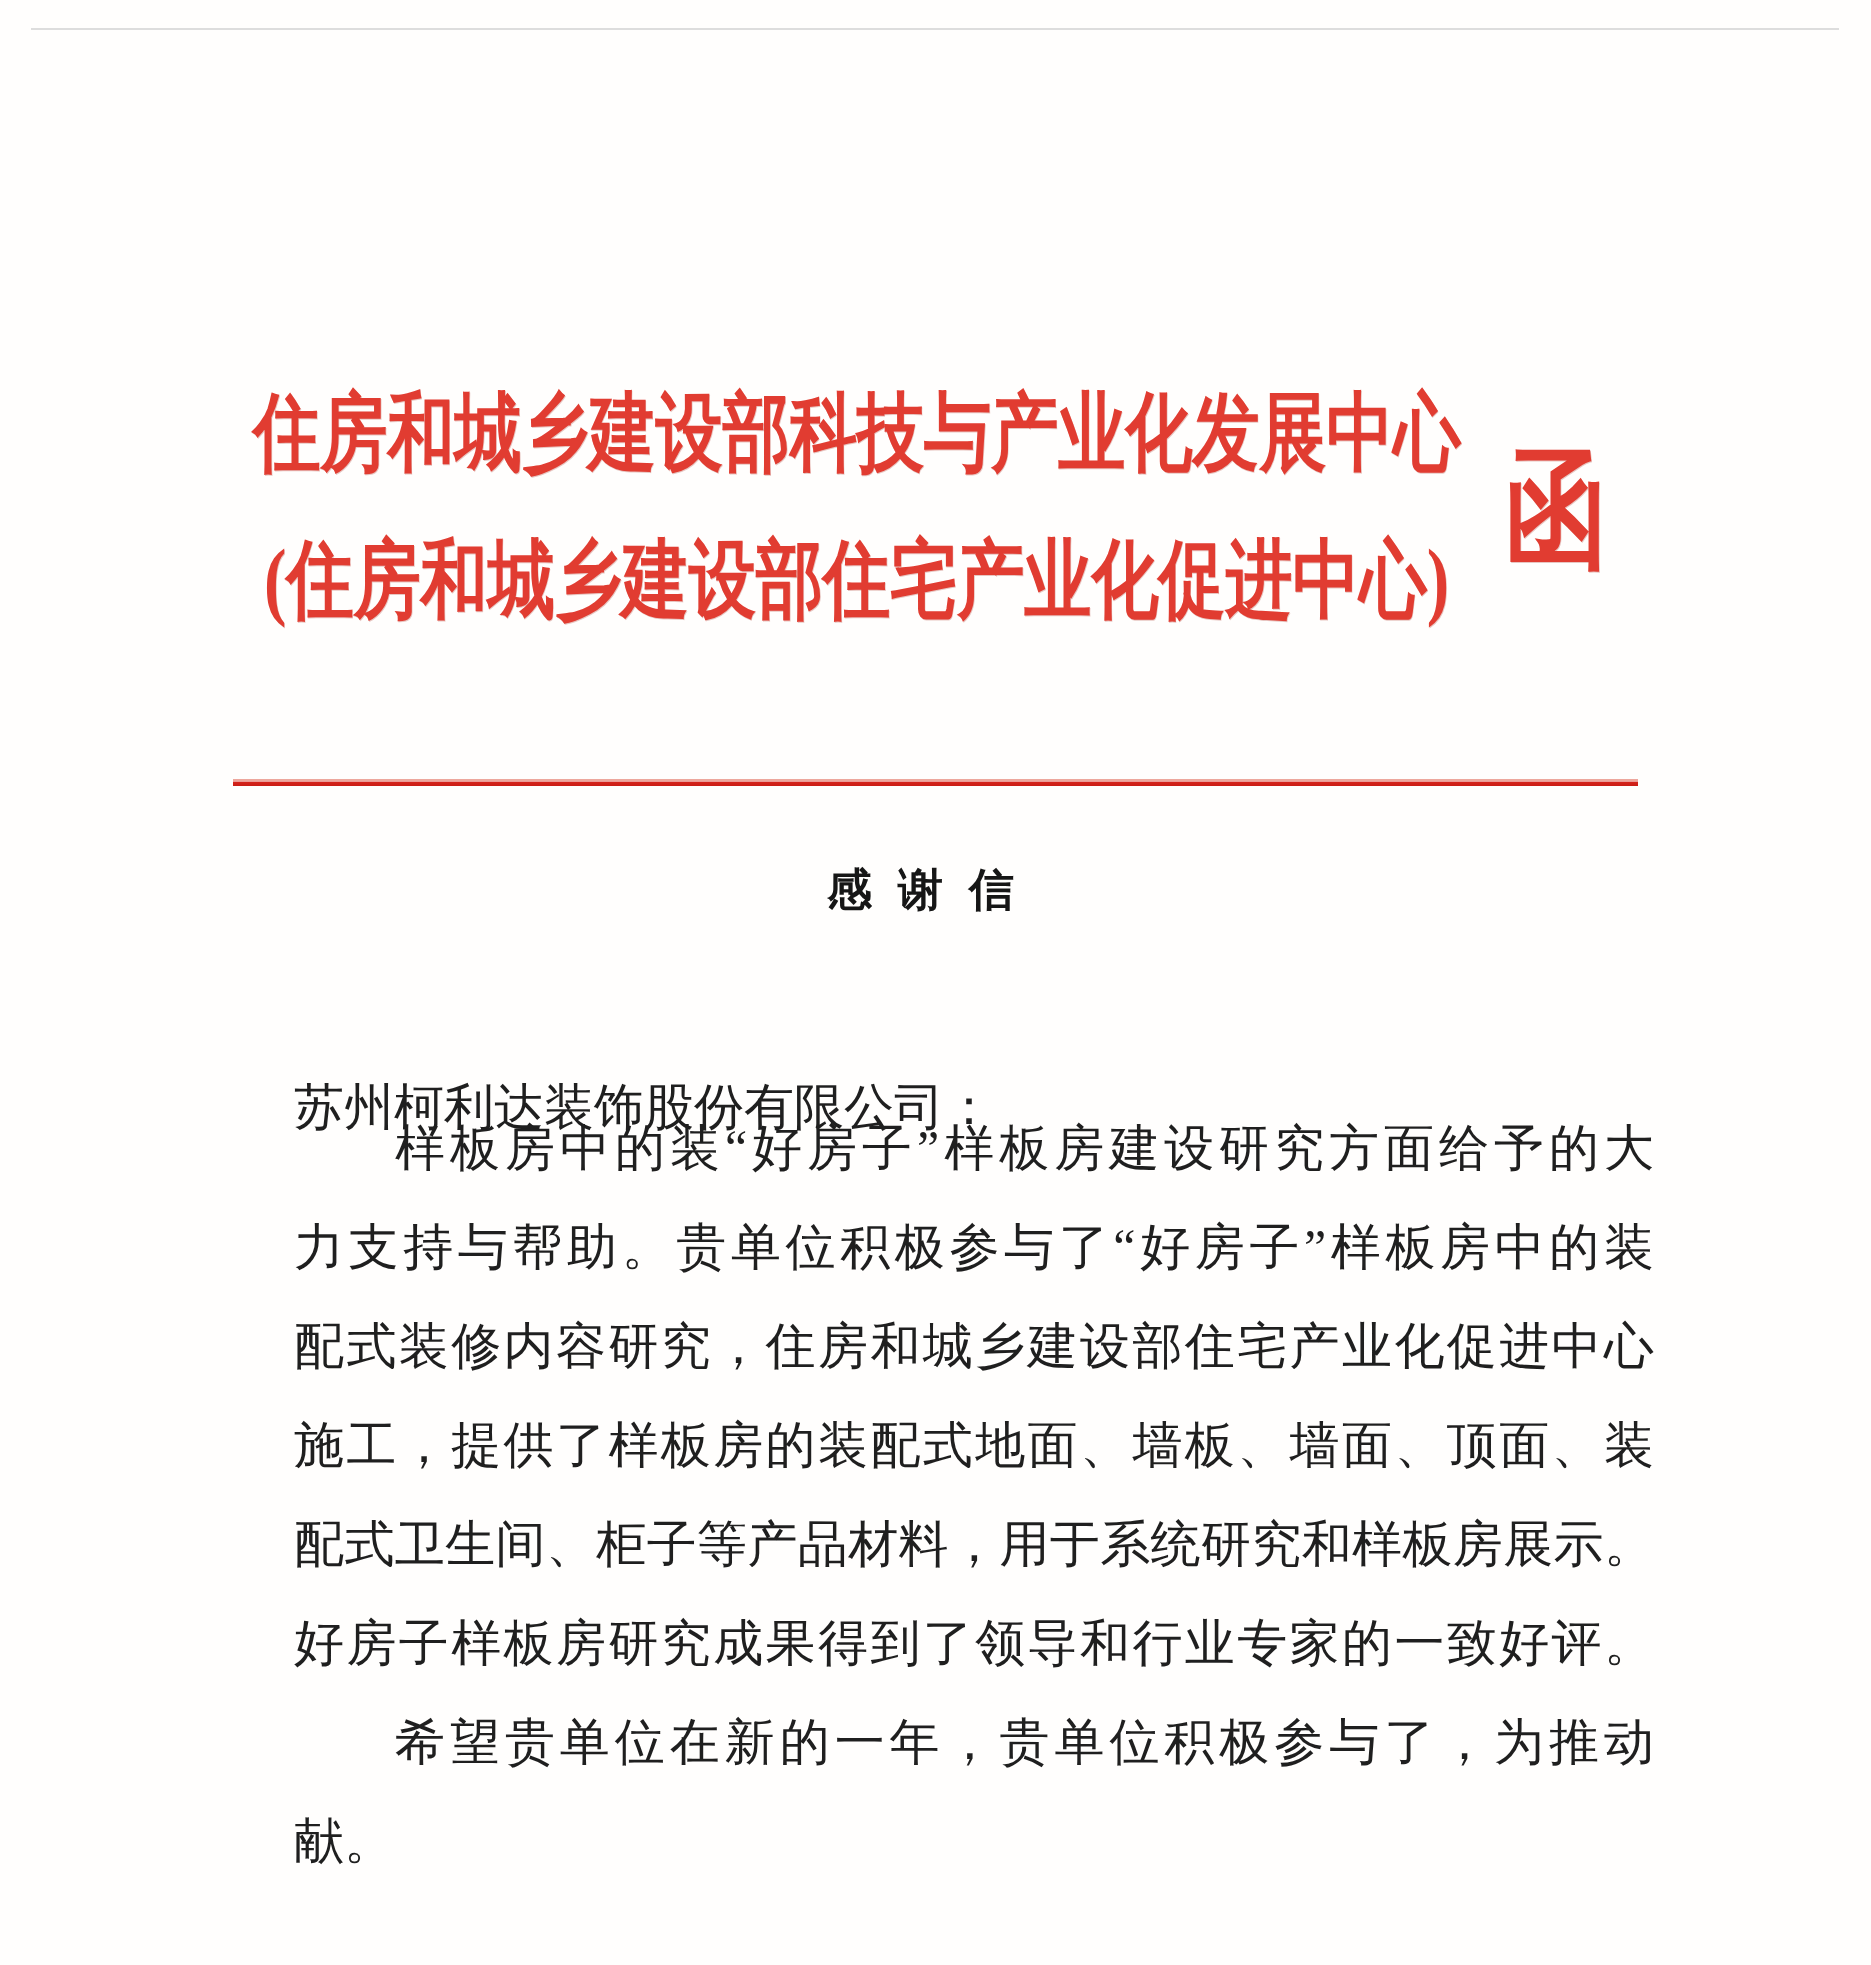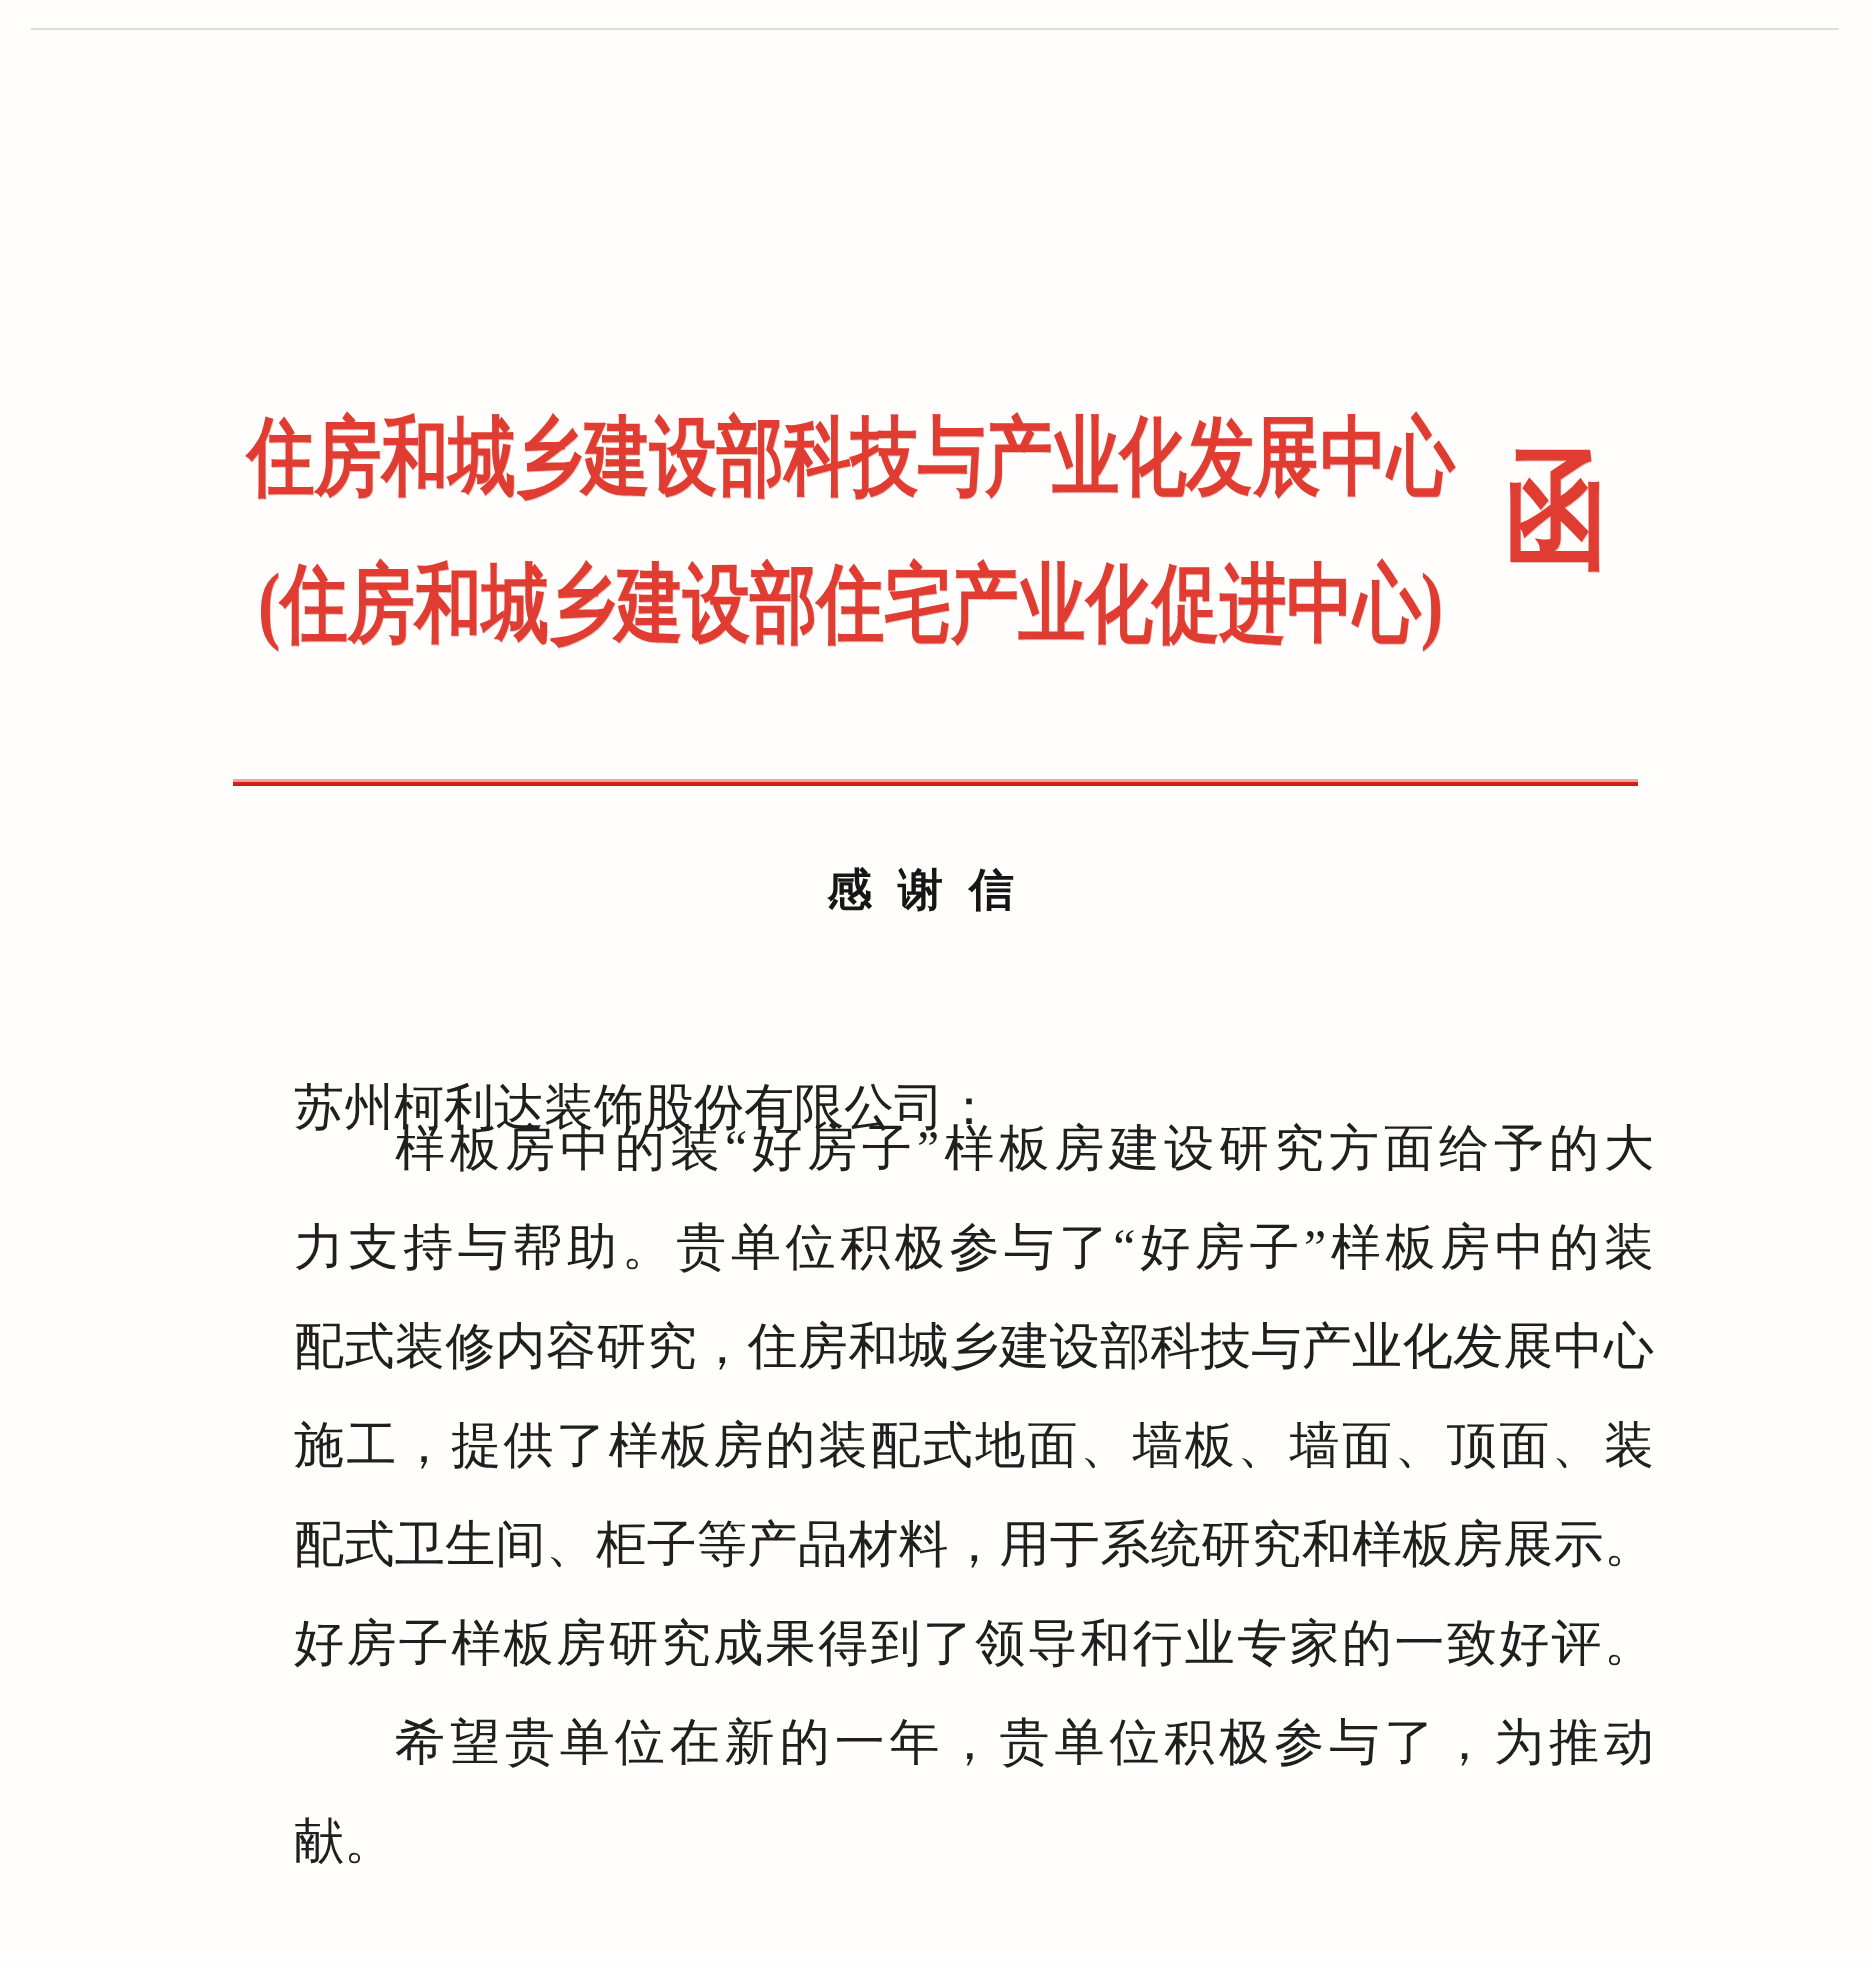--- a/index.html
+++ b/index.html
@@ -14,28 +14,27 @@
 
   
   .scan-line {
     position: absolute; left: 31px; top: 28px;
     width: 1808px; height: 2px;
     background: #d2d2d2; opacity: .75;
   }
 
   
   .org-line {
-    position: absolute; left: 6px; width: 1690px;
+    position: absolute; left: 12px; width: 1690px;
     display: flex; justify-content: center;
     color: #e13c31;
     font-weight: bold;
     font-size: 86px; line-height: 102px;
     white-space: nowrap;
     text-shadow: 0.8px 0.8px 0 rgba(160,30,20,.25);
-    margin-top: 24px;
   }
   .org-line > span { display: inline-block; transform: scaleX(0.78); transform-origin: center; }
   .org-line-1 { top: 382px; }
   .org-line-2 { top: 529px; }
 
   .doc-type {
     position: absolute; left: 1489px; top: 443px;
     width: 134px; height: 134px;
     color: #e13c31; font-weight: bold;
     font-size: 130px; line-height: 134px;
@@ -92,21 +91,21 @@
 
   <div class="red-rule"></div>
 
   <div class="letter-title">感谢信</div>
 
   <div class="recipient">苏州柯利达装饰股份有限公司：</div>
 
   <div class="body-lines">
     <div class="bline j ind">样板房中的装“好房子”样板房建设研究方面给予的大</div>
     <div class="bline j">力支持与帮助。贵单位积极参与了“好房子”样板房中的装</div>
-    <div class="bline j">配式装修内容研究，住房和城乡建设部科技与产业化发展中心</div>
+    <div class="bline j">配式装修内容研究，住房和城乡建设部住宅产业化促进中心</div>
     <div class="bline j">施工，提供了样板房的装配式地面、墙板、墙面、顶面、装</div>
     <div class="bline j">配式卫生间、柜子等产品材料，用于系统研究和样板房展示。</div>
     <div class="bline j">好房子样板房研究成果得到了领导和行业专家的一致好评。</div>
     <div class="bline j ind">希望贵单位在新的一年，贵单位积极参与了，为推动</div>
     <div class="bline">献。</div>
 
   </div>
 
 </div>
 

